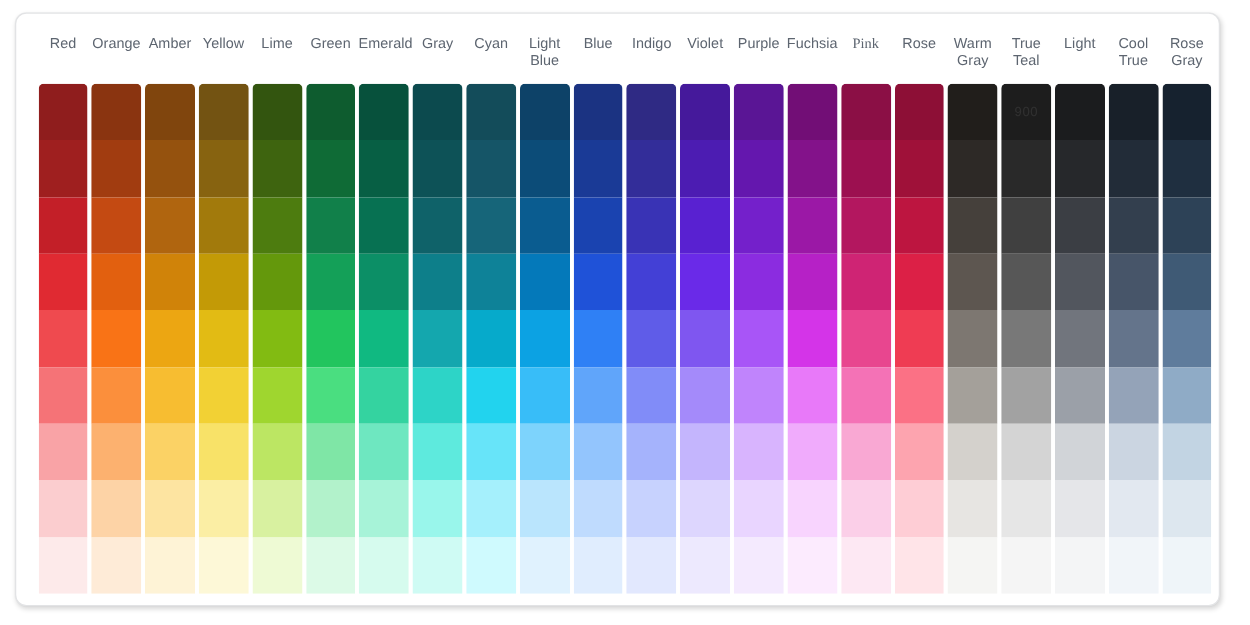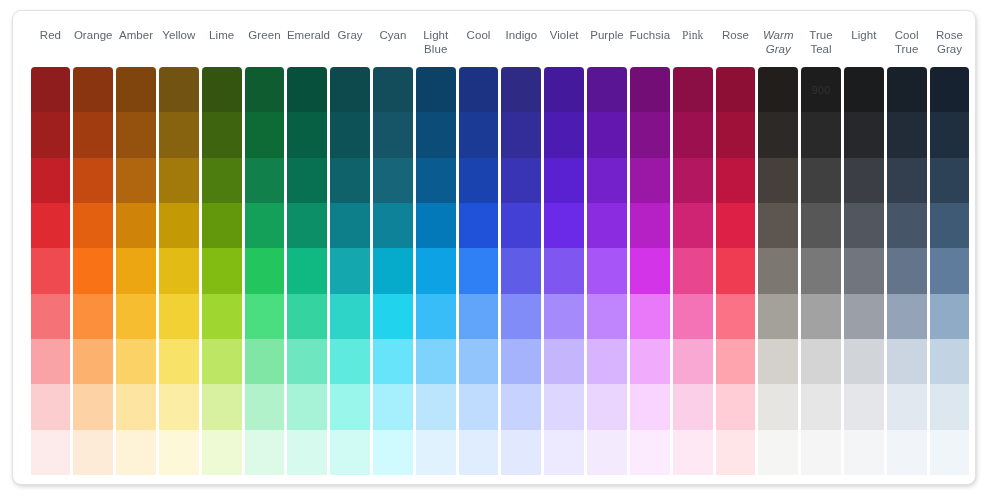--- a/index.html
+++ b/index.html
@@ -100,28 +100,28 @@
           <div class="col-head" style="color: rgb(93, 101, 112);">Red</div>
           <div class="col-head" style="color: rgb(93, 101, 112);">Orange</div>
           <div class="col-head" style="color: rgb(93, 101, 112);">Amber</div>
           <div class="col-head" style="color: rgb(93, 101, 112);">Yellow</div>
           <div class="col-head" style="color: rgb(93, 101, 112);">Lime</div>
           <div class="col-head" style="color: rgb(93, 101, 112);">Green</div>
           <div class="col-head" style="color: rgb(93, 101, 112);">Emerald</div>
           <div class="col-head" style="color: rgb(93, 101, 112);">Gray</div>
           <div class="col-head" style="color: rgb(93, 101, 112);">Cyan</div>
           <div class="col-head" style="color: rgb(93, 101, 112);">Light Blue</div>
-          <div class="col-head" style="color: rgb(93, 101, 112);">Cool</div>
+          <div class="col-head" style="color: rgb(93, 101, 112);">Blue</div>
           <div class="col-head" style="color: rgb(93, 101, 112);">Indigo</div>
           <div class="col-head" style="color: rgb(93, 101, 112);">Violet</div>
           <div class="col-head" style="color: rgb(93, 101, 112);">Purple</div>
           <div class="col-head" style="color: rgb(93, 101, 112);">Fuchsia</div>
           <div class="col-head" style="color: rgb(93, 101, 112); font-family: Liberation Serif, serif;">Pink</div>
           <div class="col-head" style="color: rgb(93, 101, 112);">Rose</div>
-          <div class="col-head" style="color: rgb(93, 101, 112); font-style: italic;">Warm Gray</div>
+          <div class="col-head" style="color: rgb(93, 101, 112);">Warm Gray</div>
           <div class="col-head" style="color: rgb(93, 101, 112);">True Teal</div>
           <div class="col-head" style="color: rgb(93, 101, 112);">Light</div>
           <div class="col-head" style="color: rgb(93, 101, 112);">Cool True</div>
           <div class="col-head" style="color: rgb(93, 101, 112);">Rose Gray</div>
         </div>
       <div id="swatch-row">
           <div class="swatch-col">
             <div class="swatch" title="Red 900" style="background: rgb(143, 29, 29);"></div>
             <div class="swatch" title="Red 800" style="background: rgb(159, 31, 31);"></div>
             <div class="swatch" title="Red 700" style="background: rgb(195, 31, 40);"></div>

